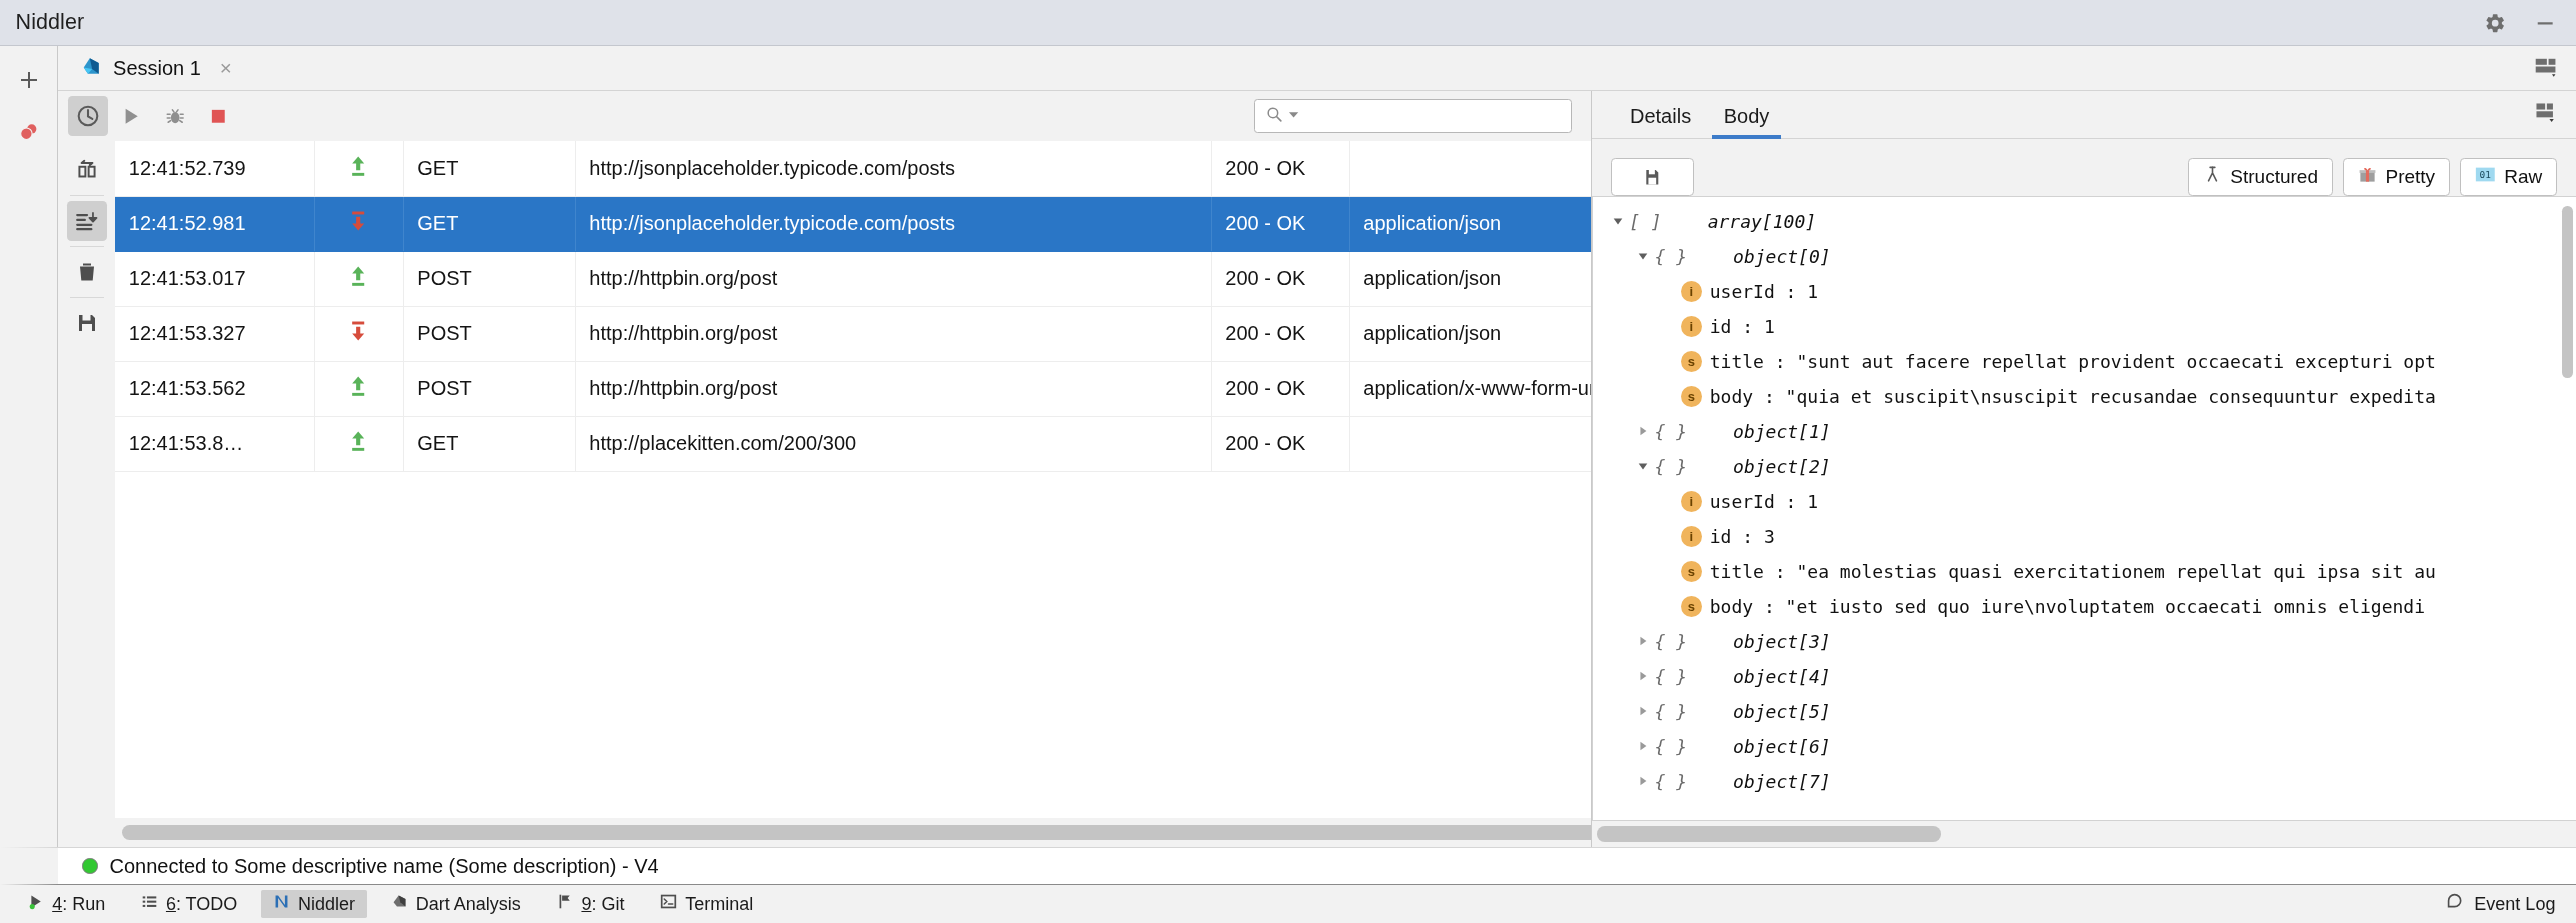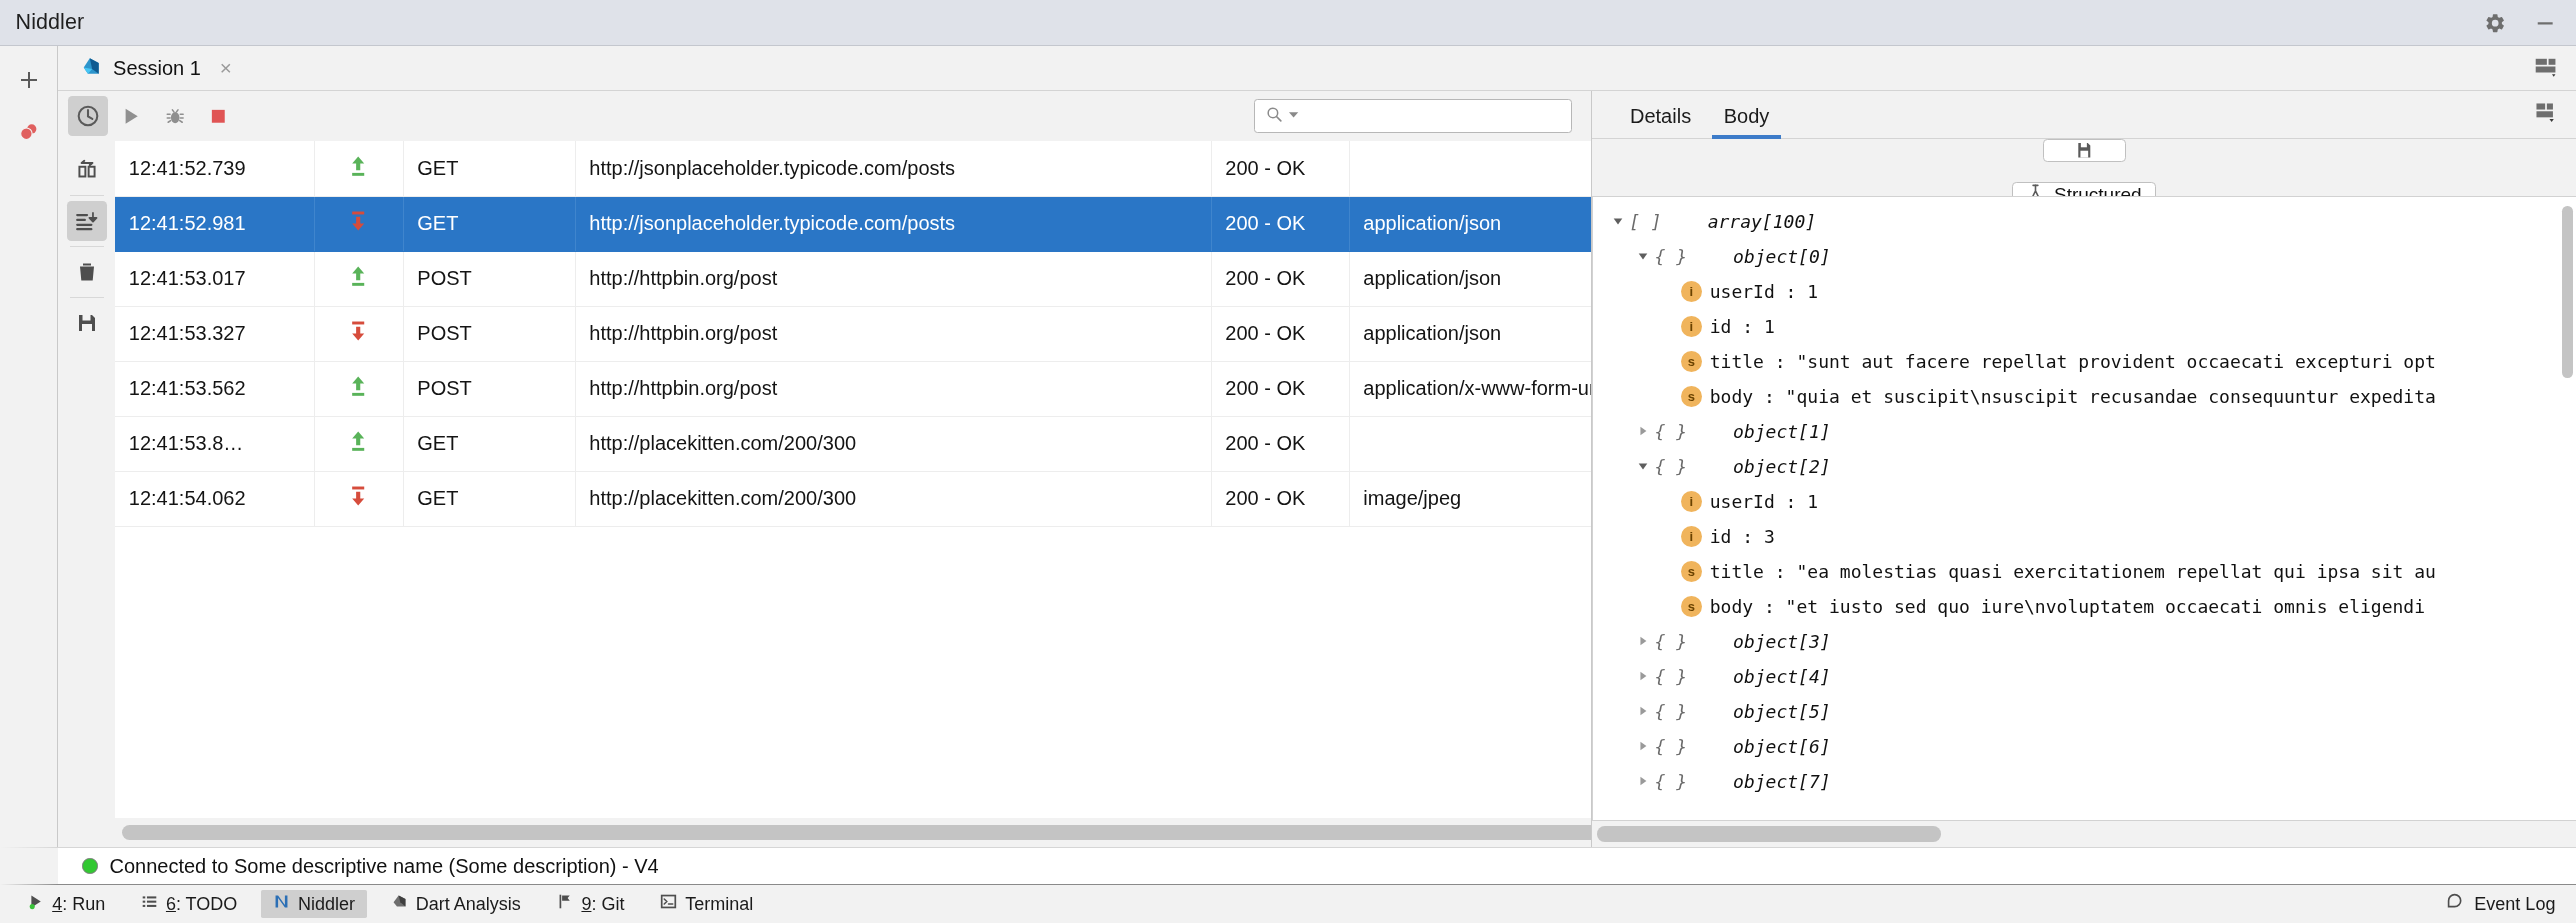--- a/index.html
+++ b/index.html
@@ -113,21 +113,21 @@
   .detail-tabs {
     height: 48px; min-height: 48px; display: flex; align-items: flex-end;
     border-bottom: 0.9px solid #d4d4d4; position: relative; padding-left: 26px; gap: 8.6px;
   }
   .dtab { font-size: 20px; color: #1b1b1b; padding: 0 12px 10.3px 12px; cursor: pointer; position: relative; }
   .dtab.active::after {
     content: ""; position: absolute; left: 0; right: 0; bottom: -0.9px; height: 4.3px; background: #3d7cc9;
   }
   .detail-tabs-right { position: absolute; right: 17px; bottom: 8.6px; cursor: pointer; }
 
-  .body-toolbar { height: 57px; min-height: 57px; display: flex; align-items: center; padding: 0 19px; gap: 10.3px; flex-direction: column; }
+  .body-toolbar { height: 57px; min-height: 57px; display: flex; align-items: flex-end; padding: 0 19px; gap: 10.3px; }
   .tb-btn {
     height: 38px; border: 0.9px solid #c0c0c0; border-radius: 4.3px; background: #fff;
     display: flex; align-items: center; gap: 8.6px; padding: 0 13.8px; font-size: 19px; color: #111; cursor: pointer;
   }
   .tb-btn.icon-only { width: 83px; justify-content: center; padding: 0; }
   .spacer { flex: 1 1 auto; }
 
   
   .tree-wrap { flex: 1 1 auto; background: #fff; border: 0.9px solid #d2d2d2; border-right: none; margin-left: 0; min-height: 0; position: relative; overflow: hidden; }
   .tree { padding: 6.9px 0 0 5.2px; font-family: "DejaVu Sans Mono", monospace; }
@@ -368,31 +368,20 @@
                         <td class="c-time">12:41:53.8…</td>
                         <td class="c-dir"><svg width="22.4" height="26" viewBox="0 0 26 30">
                             <path d="M13 4l7 8h-4.6v8h-4.8v-8H6z" fill="#59b359"></path>
                             <rect x="6" y="23" width="14" height="3.4" fill="#59b359"></rect>
                           </svg></td>
                         <td class="c-meth">GET</td>
                         <td class="c-url">http://placekitten.com/200/300</td>
                         <td class="c-stat">200 - OK</td>
                         <td class="c-type"></td>
                       </tr>
-                      <tr>
-                        <td class="c-time">12:41:54.062</td>
-                        <td class="c-dir"><svg width="22.4" height="26" viewBox="0 0 26 30">
-                            <path d="M13 26l7-8h-4.6v-8h-4.8v8H6z" fill="#d64c3c"></path>
-                            <rect x="6" y="4" width="14" height="3.4" fill="#d64c3c"></rect>
-                          </svg></td>
-                        <td class="c-meth">GET</td>
-                        <td class="c-url">http://placekitten.com/200/300</td>
-                        <td class="c-stat">200 - OK</td>
-                        <td class="c-type">image/jpeg</td>
-                      </tr>
                       <tr class="filler">
                         <td colspan="6" style="height:auto">&nbsp;</td>
                       </tr>
                     </tbody>
                 </table>
               </div>
               <div class="hscroll-track">
                 <div class="hscroll-thumb" style="width:1539px"></div>
               </div>
             </div>

